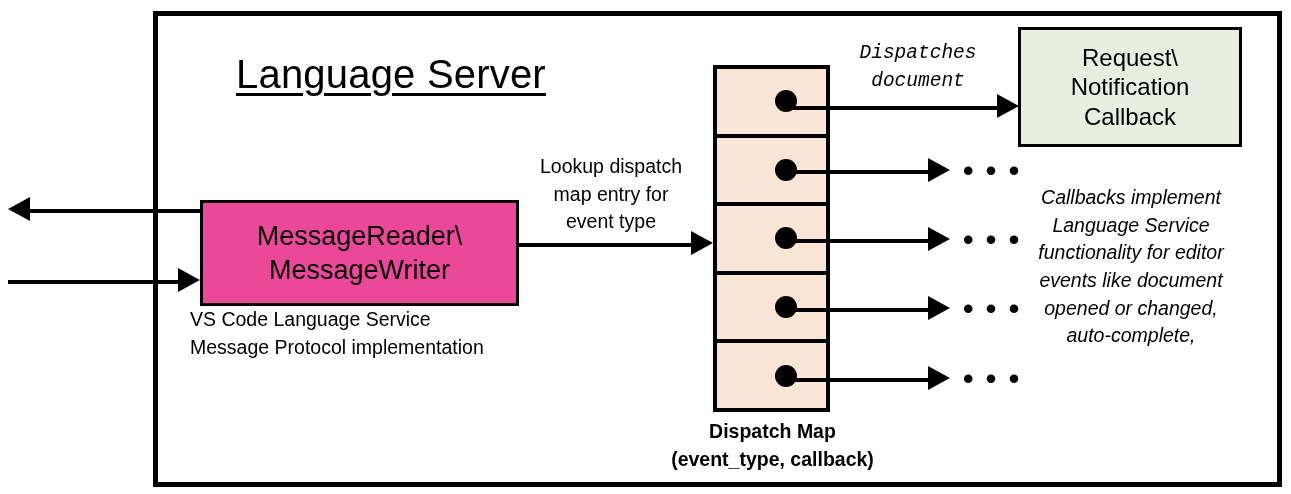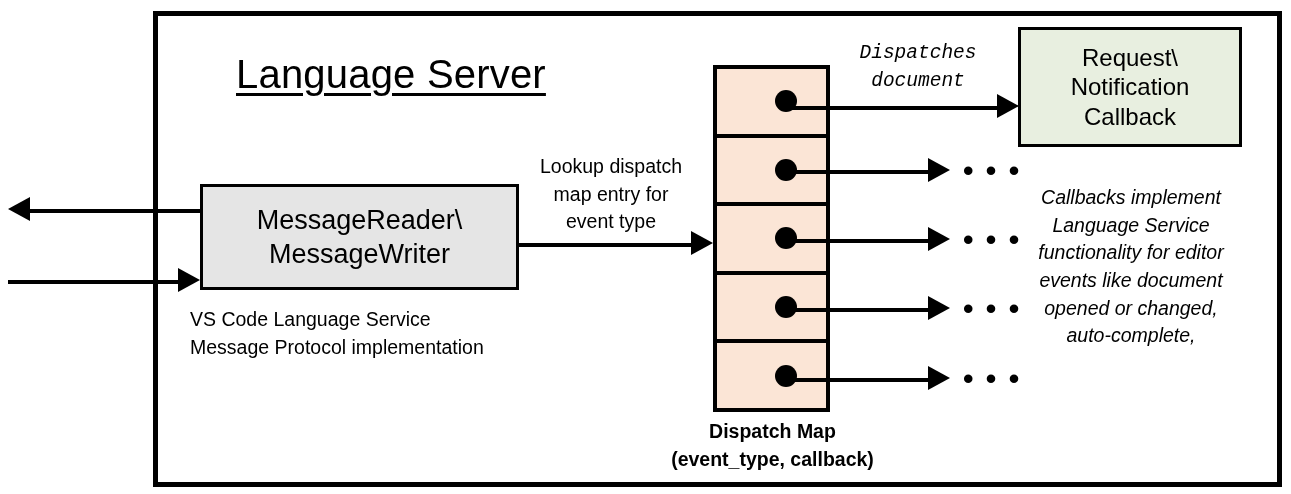--- a/index.html
+++ b/index.html
@@ -42,24 +42,24 @@
     white-space: nowrap;
     text-decoration: underline;
     text-underline-offset: 5px;
     text-decoration-thickness: 3px;
   }
 
   
   .mrw-box {
     position: absolute;
     left: 200px;
-    top: 184px;
+    top: 200px;
     width: 319px;
     height: 106px;
-    background: #e5e5e5;
+    background: #ec4899;
     border: 3px solid #000000;
     box-sizing: border-box;
     display: flex;
     flex-direction: column;
     align-items: center;
     justify-content: center;
     font-size: 27px;
     line-height: 1.26;
     text-align: center;
   }

